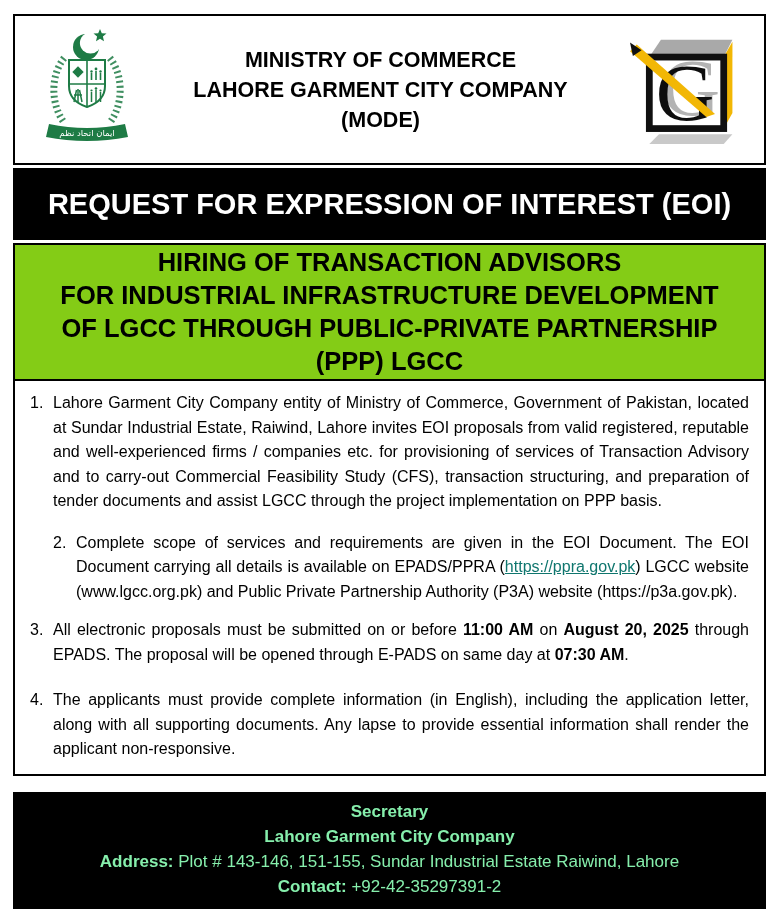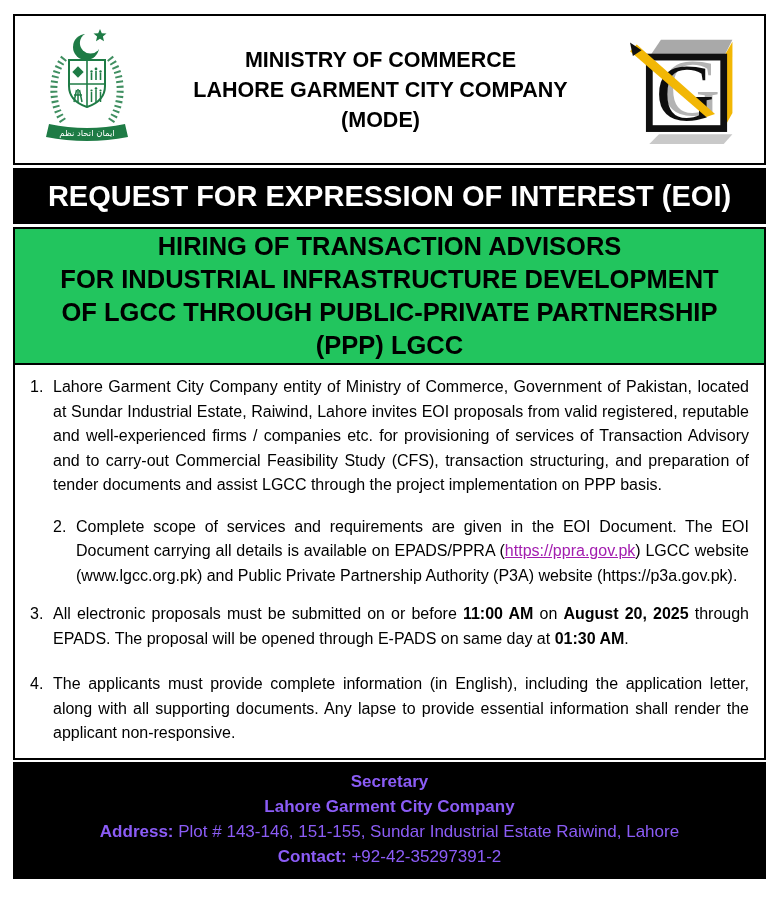--- a/index.html
+++ b/index.html
@@ -7,42 +7,42 @@
   .page{position:relative;width:781px;height:913px;background:#fff;overflow:hidden;}
   .col{position:absolute;left:13px;top:14px;width:753px;}
 
   
   .header-box{box-sizing:border-box;height:151px;border:2px solid #000;background:#fff;
     display:flex;align-items:center;padding:0 20px 0 28px;}
   .titles{flex:1;text-align:center;font-weight:bold;font-size:21.5px;line-height:30px;padding:0 4px;}
   .emblem-wrap,.lgcc-wrap{flex:0 0 auto;text-align:right;}
 
   
-  .banner{margin-top:3px;height:56px;background:#000;display:flex;align-items:center;justify-content:center;}
+  .banner{margin-top:3px;height:72px;background:#000;display:flex;align-items:center;justify-content:center;}
   .banner-title{color:#fff;font-weight:bold;font-size:29px;white-space:nowrap;}
 
   
-  .subject{margin-top:3px;box-sizing:border-box;border:2px solid #000;background:#22c55e;
+  .subject{margin-top:3px;box-sizing:border-box;border:2px solid #000;background:#84cc16;
     text-align:center;font-weight:bold;font-size:25.5px;line-height:33px;padding:1px 0;}
 
   
   .body-box{box-sizing:border-box;border:2px solid #000;border-top:0;background:#fff;
     padding:10px 15px 12px 15px;}
   .item{display:flex;font-size:16px;line-height:24.5px;}
   .item .num{flex:0 0 23px;width:23px;}
   .item .txt{flex:1;text-align:justify;}
   .item.nested{margin-left:23px;}
   .mb1{margin-bottom:17px;}
   .mb2{margin-bottom:14px;}
   .mb3{margin-bottom:21px;}
   .b{font-weight:bold;}
-  a.link{color:#a21caf;text-decoration:underline;cursor:pointer;}
+  a.link{color:#0f766e;text-decoration:underline;cursor:pointer;}
 
   
-  .footer{margin-top:2px;background:#000;color:#8b5cf6;text-align:center;
+  .footer{margin-top:16px;background:#000;color:#86efac;text-align:center;
     padding:7px 0 10px 0;font-size:17px;line-height:25px;}
 </style>
 </head>
 <body>
 
 <div class="page">
   <div class="col">
 
     <div class="header-box">
       <div class="emblem-wrap">
@@ -110,21 +110,21 @@
       <div class="item mb1">
         <span class="num">1.</span>
         <div class="txt"><span>Lahore Garment City Company entity of Ministry of Commerce, Government of Pakistan, located at Sundar Industrial Estate, Raiwind, Lahore invites EOI proposals from valid registered, reputable and well-experienced firms / companies etc. for provisioning of services of Transaction Advisory and to carry-out Commercial Feasibility Study (CFS), transaction structuring, and preparation of tender documents and assist LGCC through the project implementation on PPP basis.</span></div>
       </div>
       <div class="item nested mb2">
         <span class="num">2.</span>
         <div class="txt"><span>Complete scope of services and requirements are given in the EOI Document. The EOI Document carrying all details is available on EPADS/PPRA (</span><a class="link" href="#">https://ppra.gov.pk</a><span>) LGCC website (www.lgcc.org.pk) and Public Private Partnership Authority (P3A) website (https://p3a.gov.pk).</span></div>
       </div>
       <div class="item mb3">
         <span class="num">3.</span>
-        <div class="txt"><span>All electronic proposals must be submitted on or before </span><span class="b">11:00 AM</span><span> on </span><span class="b">August 20, 2025</span><span> through EPADS. The proposal will be opened through E-PADS on same day at </span><span class="b">01:30 AM</span><span>.</span></div>
+        <div class="txt"><span>All electronic proposals must be submitted on or before </span><span class="b">11:00 AM</span><span> on </span><span class="b">August 20, 2025</span><span> through EPADS. The proposal will be opened through E-PADS on same day at </span><span class="b">07:30 AM</span><span>.</span></div>
       </div>
       <div class="item">
         <span class="num">4.</span>
         <div class="txt"><span>The applicants must provide complete information (in English), including the application letter, along with all supporting documents. Any lapse to provide essential information shall render the applicant non-responsive.</span></div>
       </div>
     </div>
 
     <div class="footer">
       <div class="b">Secretary</div>
       <div class="b">Lahore Garment City Company</div>

